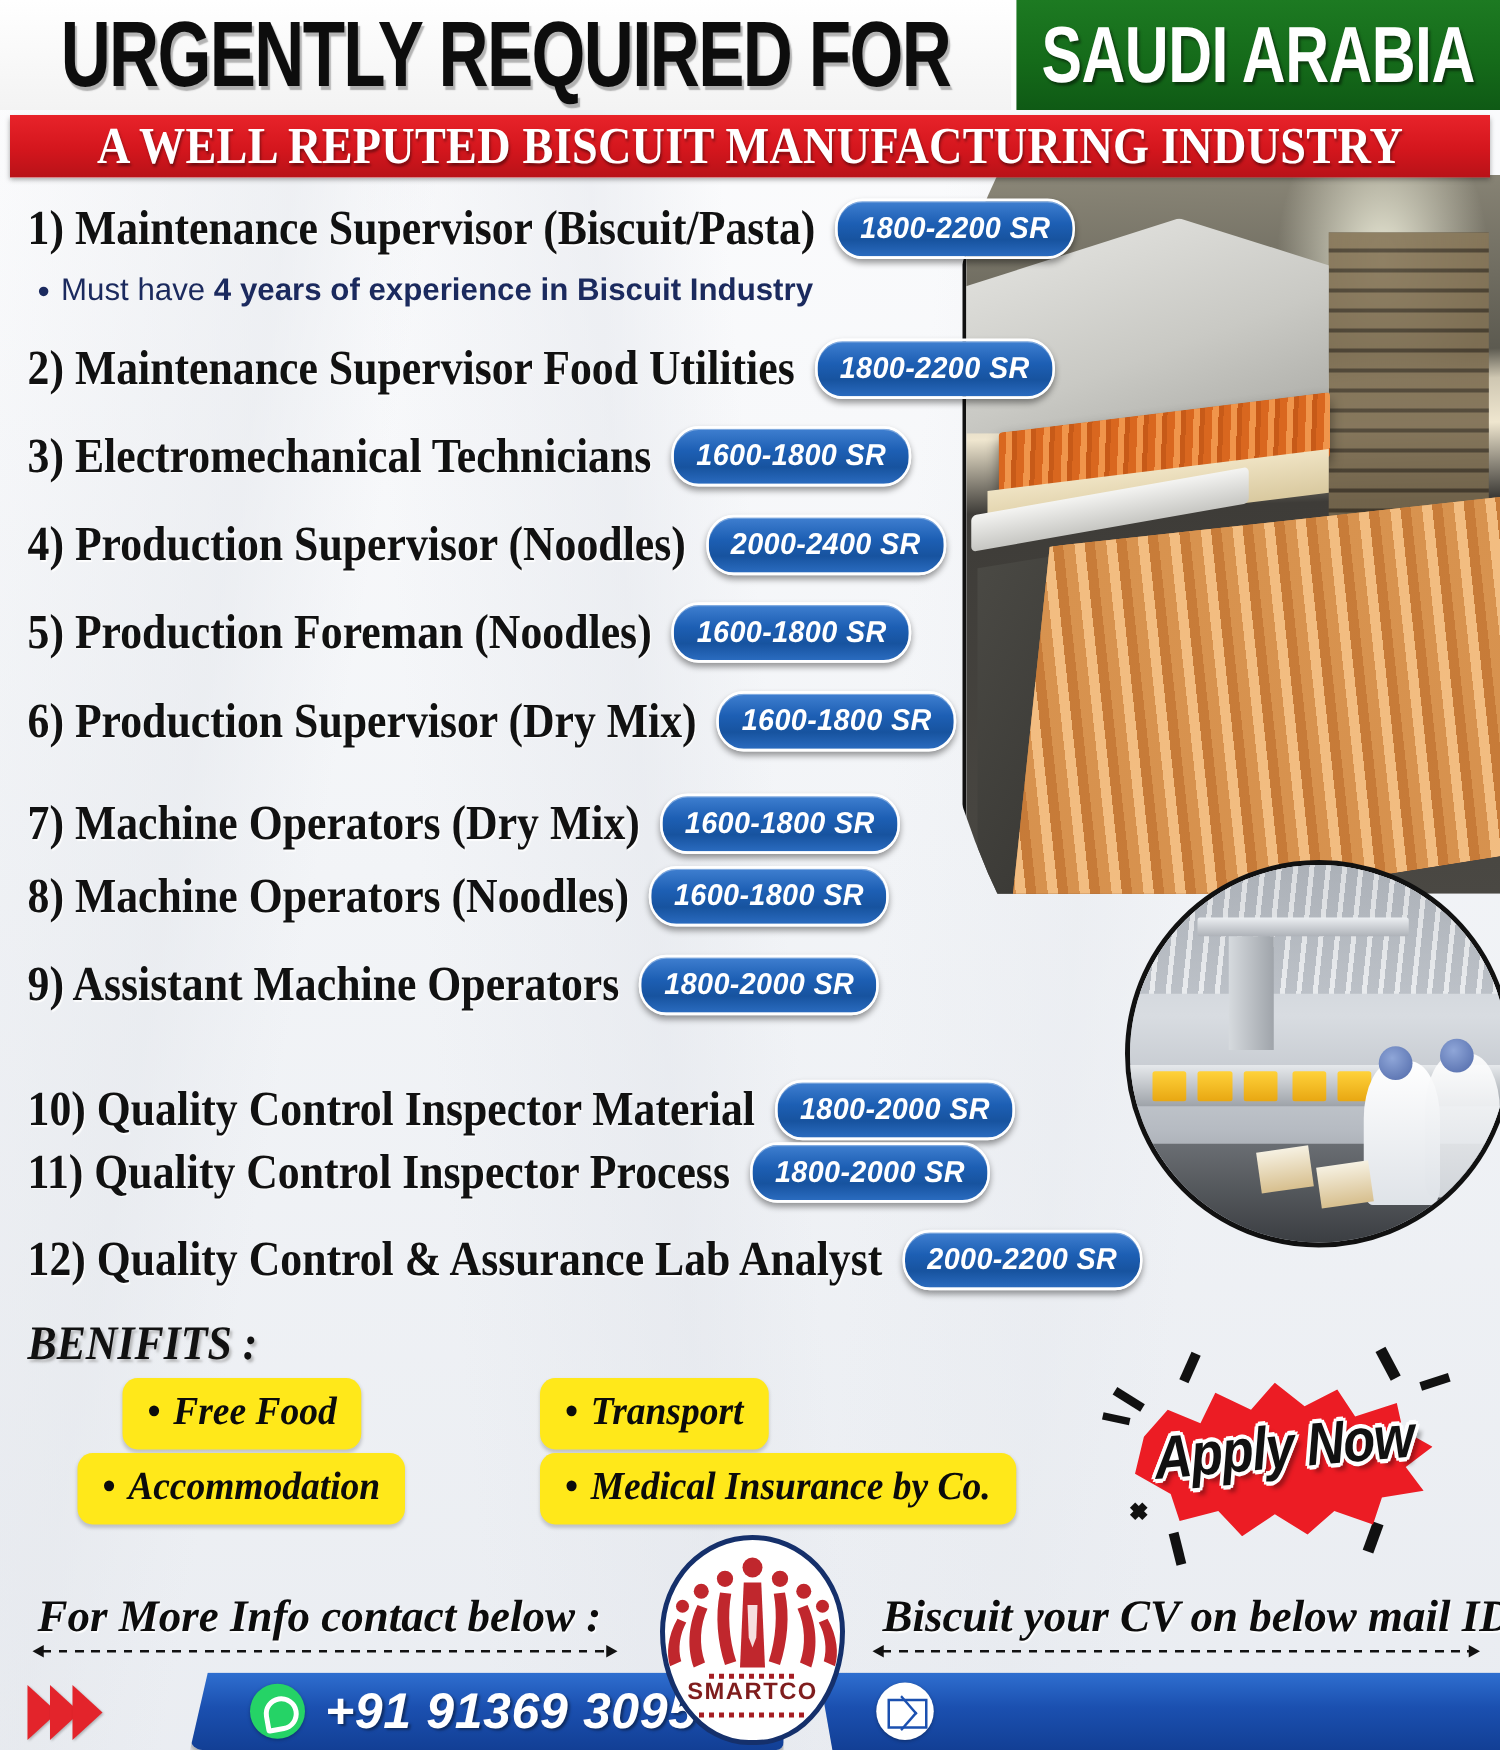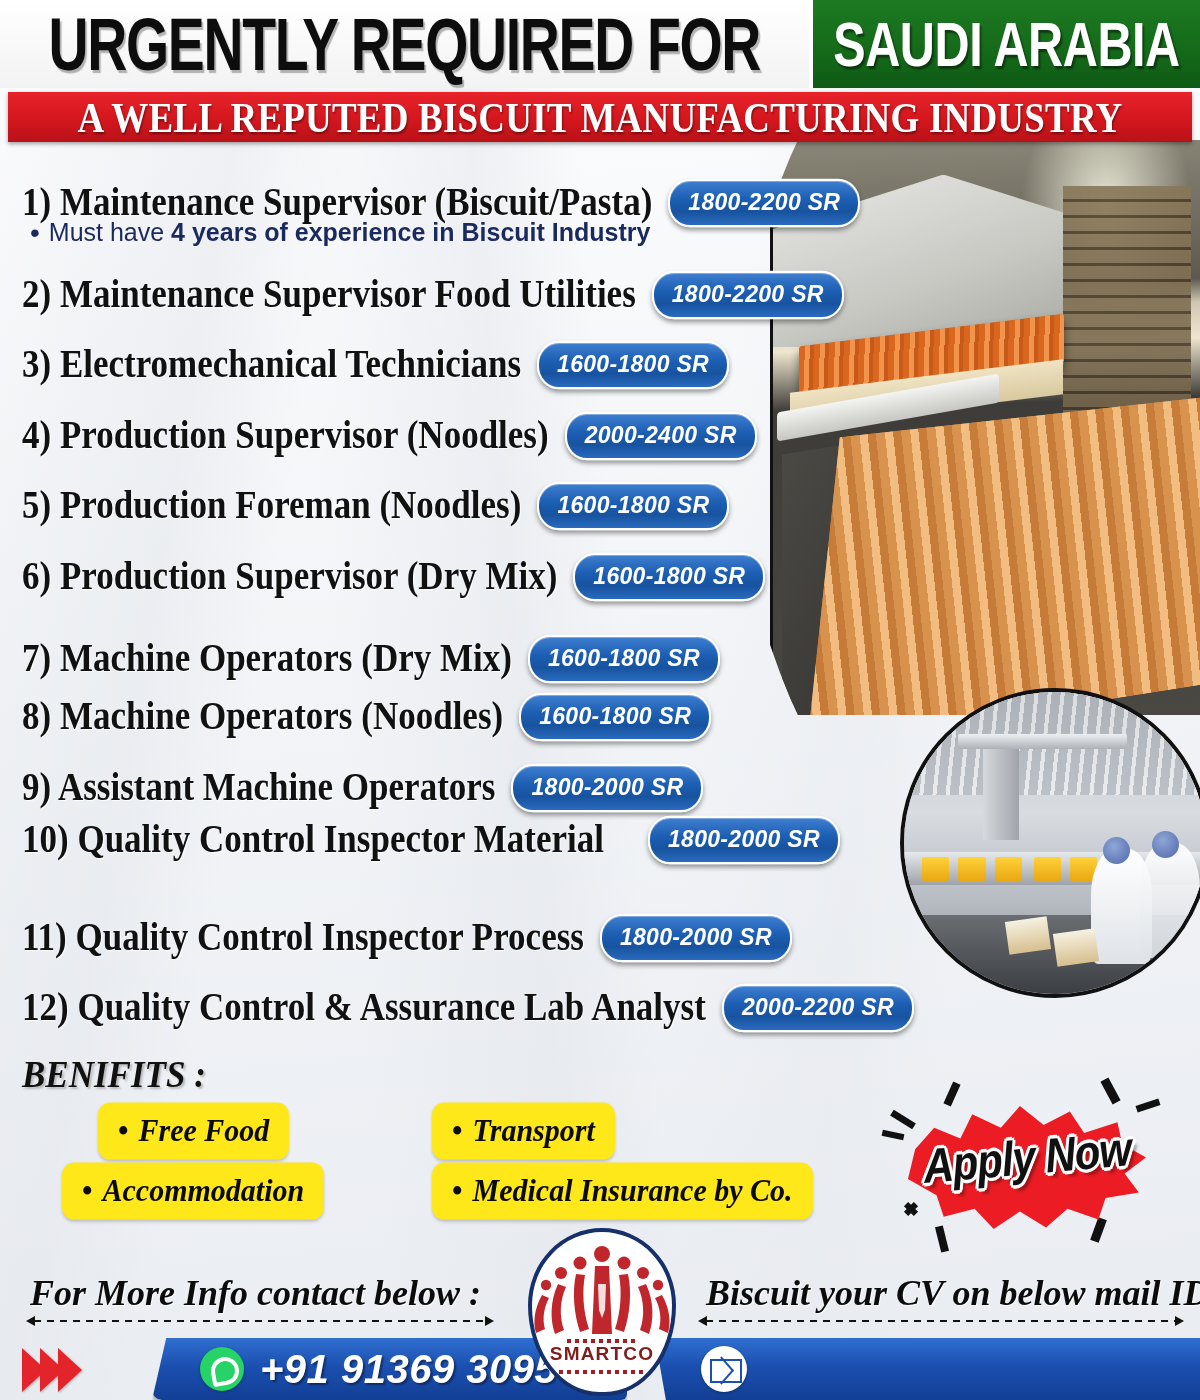--- a/index.html
+++ b/index.html
@@ -447,21 +447,21 @@
     </div>
     <div class="hdr-right">
       <span>SAUDI ARABIA</span>
     </div>
   </div>
   <div class="subhdr">
     <span>A WELL REPUTED BISCUIT MANUFACTURING INDUSTRY</span>
   </div>
 
   <div id="joblist">
-      <div class="job" style="top: 10px; margin-top: 20px;">
+      <div class="job" style="top: 10px;">
         <span class="job-title">1) Maintenance Supervisor (Biscuit/Pasta)</span>
         <span class="badge">1800-2200 SR</span>
       </div>
       <div class="job-note" style="top: 68px;">
         <span class="dot">•</span>
         <span>Must have <b>4 years of experience in Biscuit Industry</b></span>
       </div>
       <div class="job" style="top: 122px;">
         <span class="job-title">2) Maintenance Supervisor Food Utilities</span>
         <span class="badge">1800-2200 SR</span>
@@ -487,21 +487,21 @@
         <span class="badge">1600-1800 SR</span>
       </div>
       <div class="job" style="top: 544px;">
         <span class="job-title">8) Machine Operators (Noodles)</span>
         <span class="badge">1600-1800 SR</span>
       </div>
       <div class="job" style="top: 615px;">
         <span class="job-title">9) Assistant Machine Operators</span>
         <span class="badge">1800-2000 SR</span>
       </div>
-      <div class="job" style="top: 667px; gap: 28px;">
+      <div class="job" style="top: 715px;">
         <span class="job-title">10) Quality Control Inspector Material</span>
         <span class="badge">1800-2000 SR</span>
       </div>
       <div class="job" style="top: 765px;">
         <span class="job-title">11) Quality Control Inspector Process</span>
         <span class="badge">1800-2000 SR</span>
       </div>
       <div class="job" style="top: 835px;">
         <span class="job-title">12) Quality Control &amp; Assurance Lab Analyst</span>
         <span class="badge">2000-2200 SR</span>

